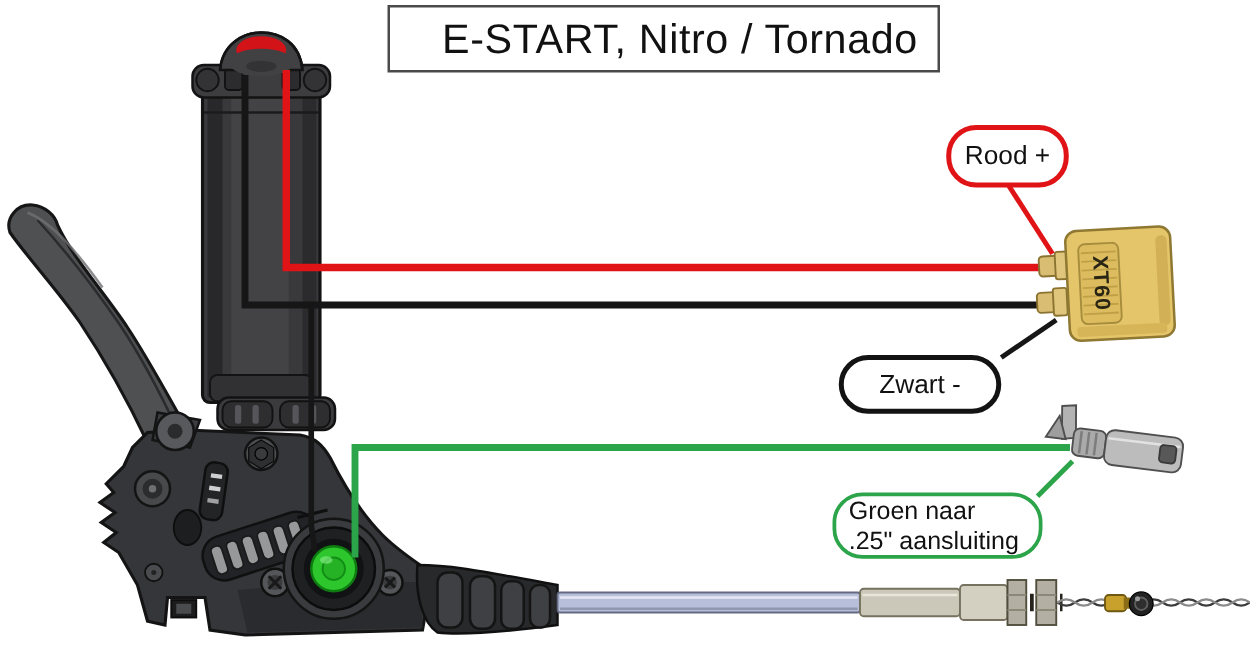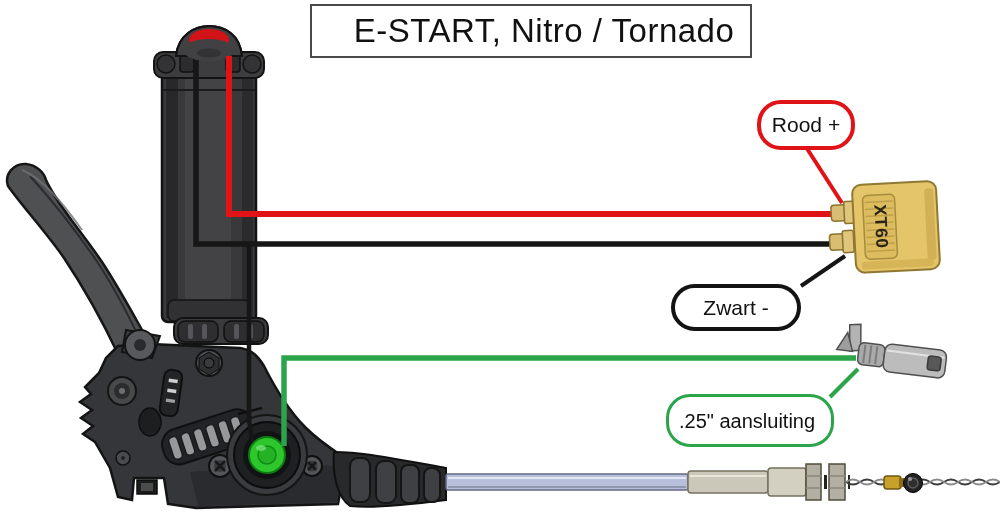--- a/index.html
+++ b/index.html
@@ -245,16 +245,17 @@
 
   <div class="callout callout-red">
     <span>Rood +</span>
   </div>
 
   <div class="callout callout-black">
     <span>Zwart -</span>
   </div>
 
   <div class="callout callout-green">
+    <span>Groen naar</span>
     <span>.25" aansluiting</span>
   </div>
 
 </div>
 
 </body></html>

